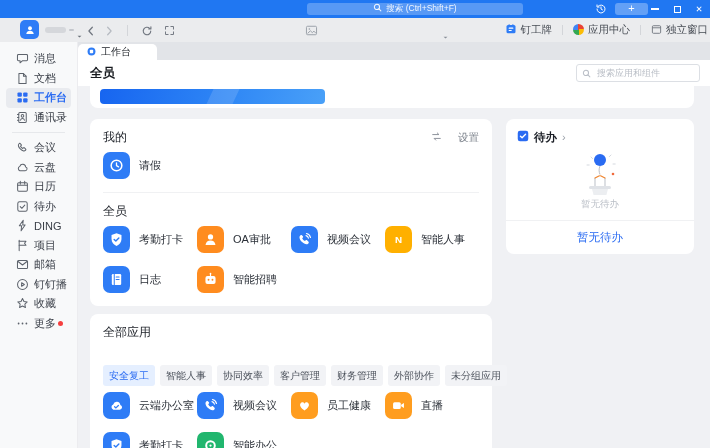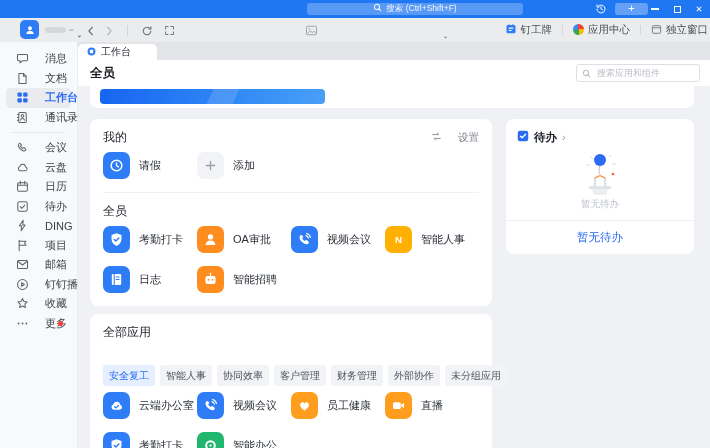--- a/index.html
+++ b/index.html
@@ -29,21 +29,21 @@
   .tb-center-img{position:absolute;left:305px;top:5px}
   .tb-center-caret{position:absolute;left:442px;top:9px}
   .tb-right{position:absolute;right:-8px;top:0;height:24px;display:flex;align-items:center}
   .tb-right-item{display:flex;align-items:center;gap:4px;font-size:10.5px;color:#484d55;padding:0 10px;cursor:pointer;white-space:nowrap}
   .tb-right-sep{width:1px;height:10px;background:#d3d5d9}
   .appcenter-dot{width:11px;height:11px;border-radius:50%;background:conic-gradient(#ea4335 0 25%,#fbbc05 25% 50%,#34a853 50% 75%,#4285f4 75% 100%);display:inline-block}
 
   
   .app-row{flex:1;display:flex;min-height:0}
   .sidebar{width:78px;flex:none;background:#f8f9fa;border-right:1px solid #ececef;padding-top:7px;box-sizing:border-box}
-  .side-item{height:19.5px;display:flex;align-items:center;gap:16px;margin:0 6px;padding:0 4px 0 10px;border-radius:4px;font-size:11px;color:#393e47;cursor:pointer;position:relative}
+  .side-item{height:19.5px;display:flex;align-items:center;gap:5px;margin:0 6px;padding:0 4px 0 10px;border-radius:4px;font-size:11px;color:#393e47;cursor:pointer;position:relative}
   .side-item.active{background:#e9ebef;color:#2a6bf2;font-weight:bold}
   .side-icon{display:flex;align-items:center;color:#5d636c;flex:none}
   .side-item.active .side-icon{color:#2a6bf2}
   .side-label{white-space:nowrap}
   .red-dot{position:absolute;right:8px;top:7px;width:5px;height:5px;border-radius:50%;background:#f53f3f}
   .side-divider{height:1px;background:#e6e8eb;margin:5px 12px}
 
   .content{flex:1;display:flex;flex-direction:column;min-width:0;background:#f0f1f4}
   
   .tabbar{height:18px;background:#e2e4e8;display:flex;align-items:flex-end;flex:none}
@@ -360,28 +360,20 @@
               <div class="tile-grid">
                   <div class="app-tile">
                     <span class="tile-icon" style="background:#2e7cf6;color:#2e7cf6">
                       <svg width="15" height="15" viewBox="0 0 16 16" fill="none">
                         <circle cx="8" cy="8" r="5.7" stroke="#fff" stroke-width="1.6"></circle>
                         <path d="M8 5.1v3.1l2.2 1.3" stroke="#fff" stroke-width="1.4" stroke-linecap="round" stroke-linejoin="round"></path>
                       </svg>
                     </span>
                     <span class="tile-label">请假</span>
                   </div>
-                  <div class="app-tile">
-                    <span class="tile-icon" style="background:#f2f3f6;color:#f2f3f6">
-                      <svg width="15" height="15" viewBox="0 0 16 16">
-                        <path d="M8 3.6v8.8M3.6 8h8.8" stroke="#9ba1aa" stroke-width="1.5" stroke-linecap="round"></path>
-                      </svg>
-                    </span>
-                    <span class="tile-label">添加</span>
-                  </div>
                 </div>
               <div class="section-divider"></div>
               <div class="card-title">全员</div>
               <div class="tile-grid">
                   <div class="app-tile">
                     <span class="tile-icon" style="background:#2e7cf6;color:#2e7cf6">
                       <svg width="15" height="15" viewBox="0 0 16 16">
                         <path d="M8 1.2l5.3 1.9v4.4c0 3.6-2.2 6.2-5.3 7.3-3.1-1.1-5.3-3.7-5.3-7.3V3.1z" fill="#fff"></path>
                         <path d="M5.5 7.9l1.8 1.8 3.2-3.3" stroke="currentColor" stroke-width="1.5" fill="none" stroke-linecap="round" stroke-linejoin="round"></path>
                       </svg>

